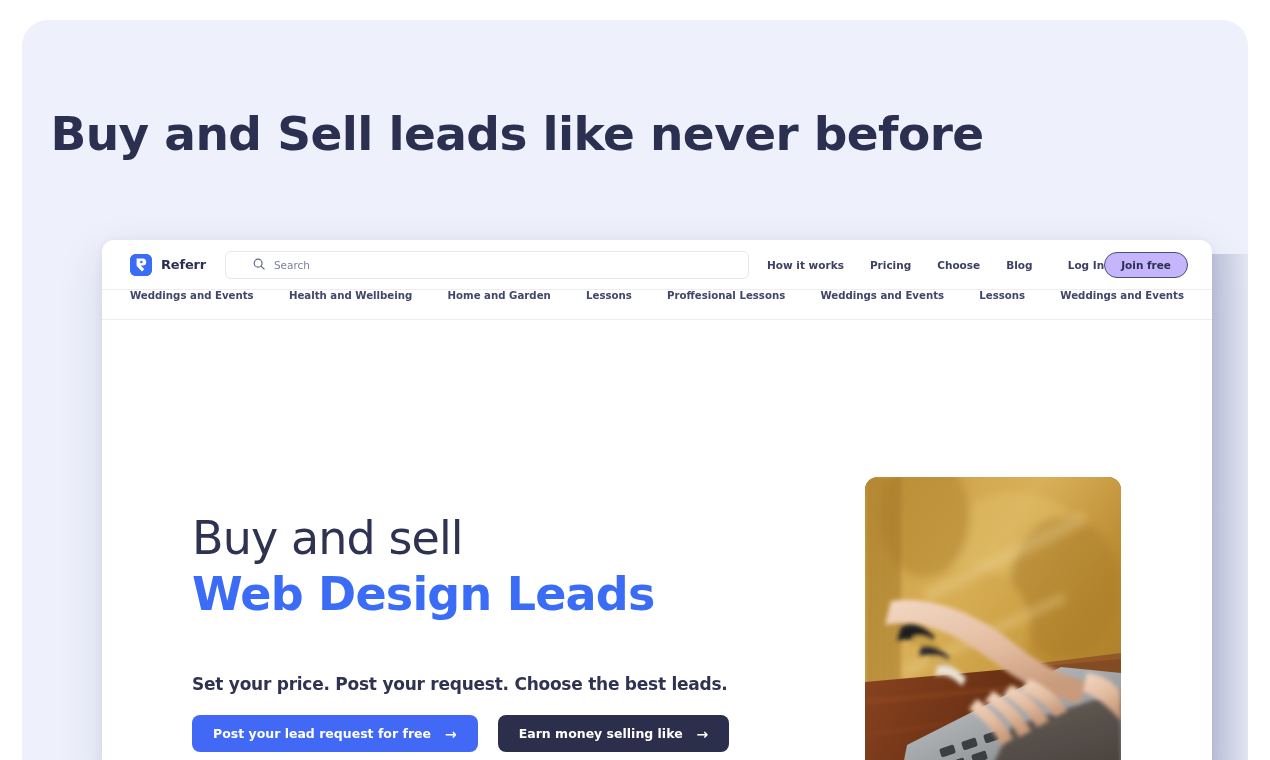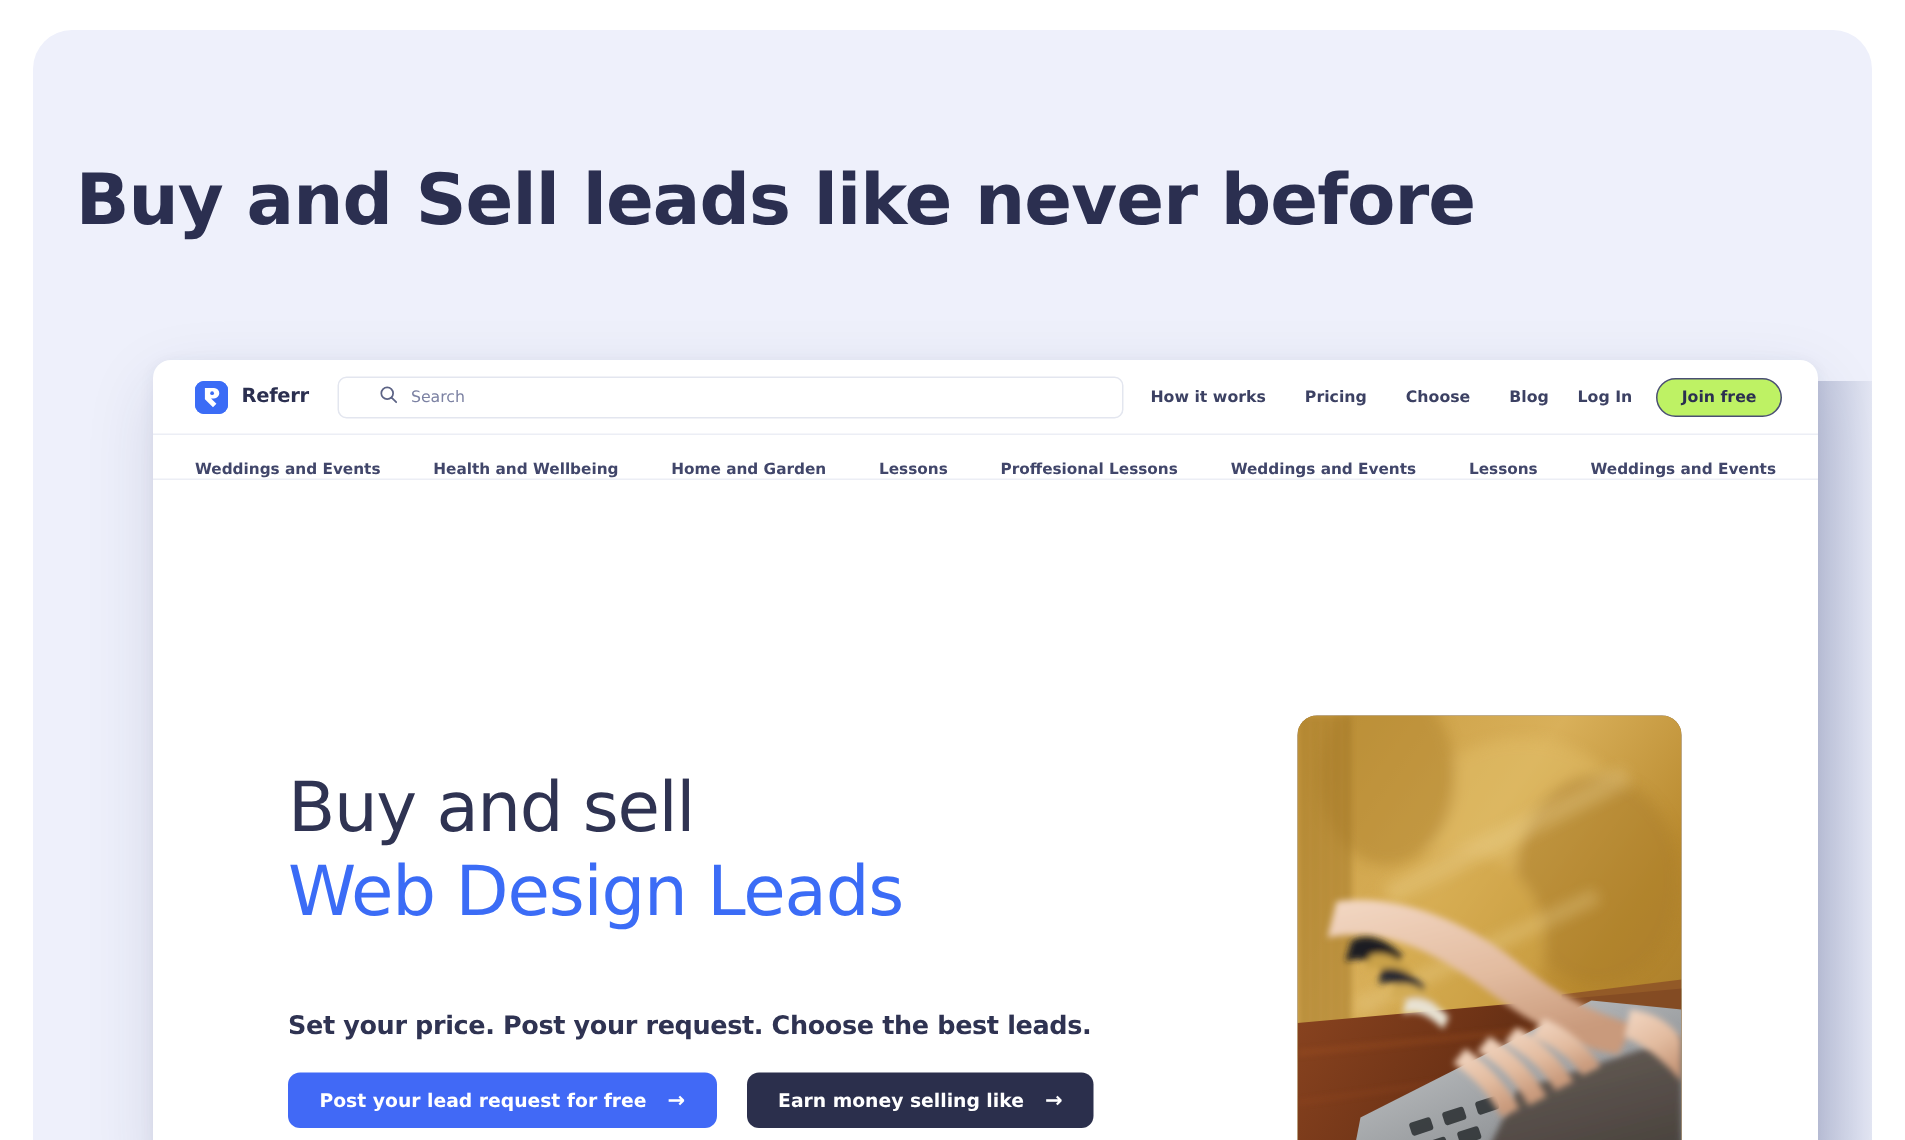--- a/index.html
+++ b/index.html
@@ -116,51 +116,50 @@
     color: #3c4163;
     text-decoration: none;
     white-space: nowrap;
     font-family: "DejaVu Sans", sans-serif;
   }
 
   .topauth {
     margin-left: auto;
     display: flex;
     align-items: center;
-    gap: 16px;
   }
   .login-link {
     font-size: 10.5px;
     font-weight: 600;
     color: #3c4163;
     text-decoration: none;
     white-space: nowrap;
     font-family: "DejaVu Sans", sans-serif;
   }
   .join-btn {
     border: 1px solid #4a4f73;
     border-radius: 15px;
     height: 26px;
     padding: 0 16px;
     display: flex;
     align-items: center;
     font-size: 10.5px;
     font-weight: 700;
     color: #2b2f50;
-    background: #bef264;
+    background: #c4b5fd;
     cursor: pointer;
     white-space: nowrap;
     font-family: "DejaVu Sans", sans-serif;
   }
 
   
   .catbar {
     height: 30px;
     display: flex;
-    align-items: flex-end;
+    align-items: flex-start;
     padding: 0 28px;
     border-bottom: 1px solid #eceef5;
     gap: 0;
   }
   .catbar a {
     font-size: 10.2px;
     font-weight: 600;
     color: #41466a;
     text-decoration: none;
     white-space: nowrap;
@@ -186,21 +185,21 @@
     line-height: 1.22;
     font-weight: 400;
     color: #2f3352;
     letter-spacing: -0.9px;
     font-family: "DejaVu Sans", sans-serif;
     white-space: nowrap;
   }
   .hero-h1 .accent {
     display: block;
     color: #3b6cf6;
-    font-weight: 400;
+    font-weight: 700;
     letter-spacing: -0.8px;
   }
 
   .hero-sub {
     margin-top: 52px;
     font-size: 17px;
     font-weight: 700;
     color: #2f3352;
     letter-spacing: -0.25px;
     font-family: "DejaVu Sans", sans-serif;

